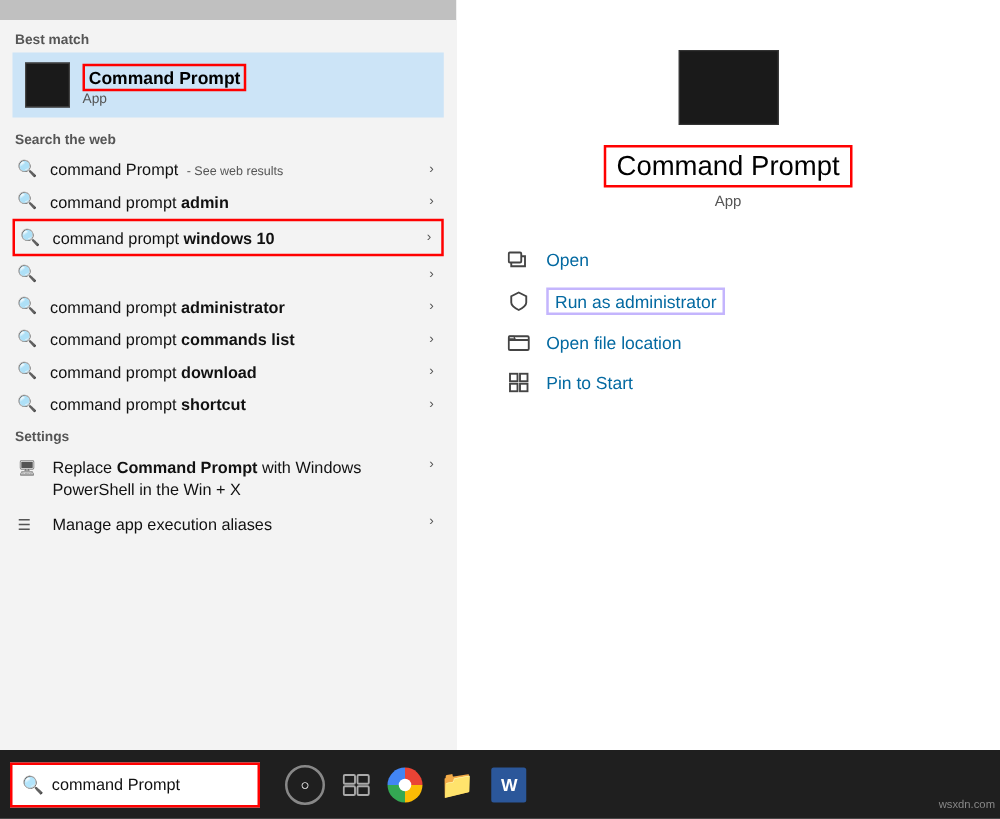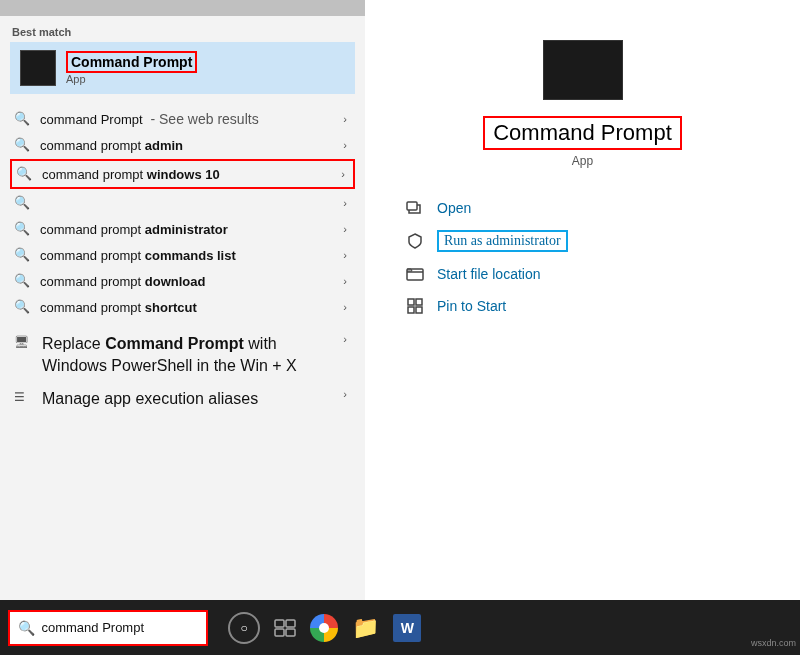--- a/index.html
+++ b/index.html
@@ -84,21 +84,21 @@
     }
     .search-result-text {
       font-size: 13px;
       color: #111;
       flex: 1;
     }
     .search-result-text .bold {
       font-weight: 700;
     }
     .see-web-results {
-      font-size: 14px;
+      font-size: 10px;
       color: #555;
       margin-left: 4px;
       text-align: center;
     }
     .chevron {
       font-size: 11px;
       color: #555;
       margin-left: auto;
       padding-right: 4px;
     }
@@ -116,21 +116,21 @@
     .settings-icon {
       width: 20px;
       height: 20px;
       margin-right: 8px;
       flex-shrink: 0;
       font-size: 12px;
       color: #555;
       margin-top: 2px;
     }
     .settings-text {
-      font-size: 16px;
+      font-size: 13px;
       color: #111;
       flex: 1;
       line-height: 1.4;
     }
 
     
     .windows10-item {
       border: 2px solid red;
       margin: 1px 0;
     }
@@ -191,23 +191,22 @@
       align-items: center;
       justify-content: center;
       flex-shrink: 0;
     }
     .action-label {
       font-size: 14px;
       color: #0369a1;
     }
 
     .run-as-admin-item .action-label {
-      border: 2px solid #0ea5e9;
+      border: 2px solid #c4b5fd;
       padding: 1px 5px;
-      font-family: Liberation Serif, serif;
     }
 
     
     .taskbar {
       position: absolute;
       bottom: 0;
       left: 0;
       width: 800px;
       height: 55px;
       background: #1f1f1f;
@@ -323,20 +322,21 @@
     <div class="best-match-item">
       <div class="best-match-icon"></div>
       <div class="best-match-text">
         <div class="app-name">Command Prompt</div>
         <div class="app-type">App</div>
       </div>
     </div>
   </div>
 
   <div class="search-web-section">
+    <div class="section-label">Search the web</div>
 
     <div class="search-result-item">
       <div class="search-icon">🔍</div>
       <div class="search-result-text">
         <span>command Prompt</span><span class="see-web-results"> - See web results</span>
       </div>
       <span class="chevron">›</span>
     </div>
 
     <div class="search-result-item">
@@ -387,20 +387,21 @@
     <div class="search-result-item">
       <div class="search-icon">🔍</div>
       <div class="search-result-text">
         command prompt <span class="bold">shortcut</span>
       </div>
       <span class="chevron">›</span>
     </div>
   </div>
 
   <div class="settings-section">
+    <div class="section-label">Settings</div>
 
     <div class="settings-item">
       <div class="settings-icon">🖥</div>
       <div class="settings-text">
         Replace <strong>Command Prompt</strong> with Windows PowerShell in the Win + X
       </div>
       <span class="chevron">›</span>
     </div>
 
     <div class="settings-item">
@@ -440,21 +441,21 @@
     </div>
 
     <div class="action-item">
       <div class="action-icon">
         <svg width="18" height="18" viewBox="0 0 18 18" fill="none" xmlns="http://www.w3.org/2000/svg">
           <rect x="1" y="4" width="16" height="11" rx="1" stroke="#444" stroke-width="1.5" fill="none"></rect>
           <path d="M1 7 L17 7" stroke="#444" stroke-width="1.5"></path>
           <path d="M1 4 L5 4 L6 6 L1 6" stroke="#444" stroke-width="1" fill="none"></path>
         </svg>
       </div>
-      <span class="action-label">Start file location</span>
+      <span class="action-label">Open file location</span>
     </div>
 
     <div class="action-item">
       <div class="action-icon">
         <svg width="18" height="18" viewBox="0 0 18 18" fill="none" xmlns="http://www.w3.org/2000/svg">
           <rect x="2" y="2" width="6" height="6" stroke="#444" stroke-width="1.5" fill="none"></rect>
           <rect x="10" y="2" width="6" height="6" stroke="#444" stroke-width="1.5" fill="none"></rect>
           <rect x="2" y="10" width="6" height="6" stroke="#444" stroke-width="1.5" fill="none"></rect>
           <rect x="10" y="10" width="6" height="6" stroke="#444" stroke-width="1.5" fill="none"></rect>
         </svg>

